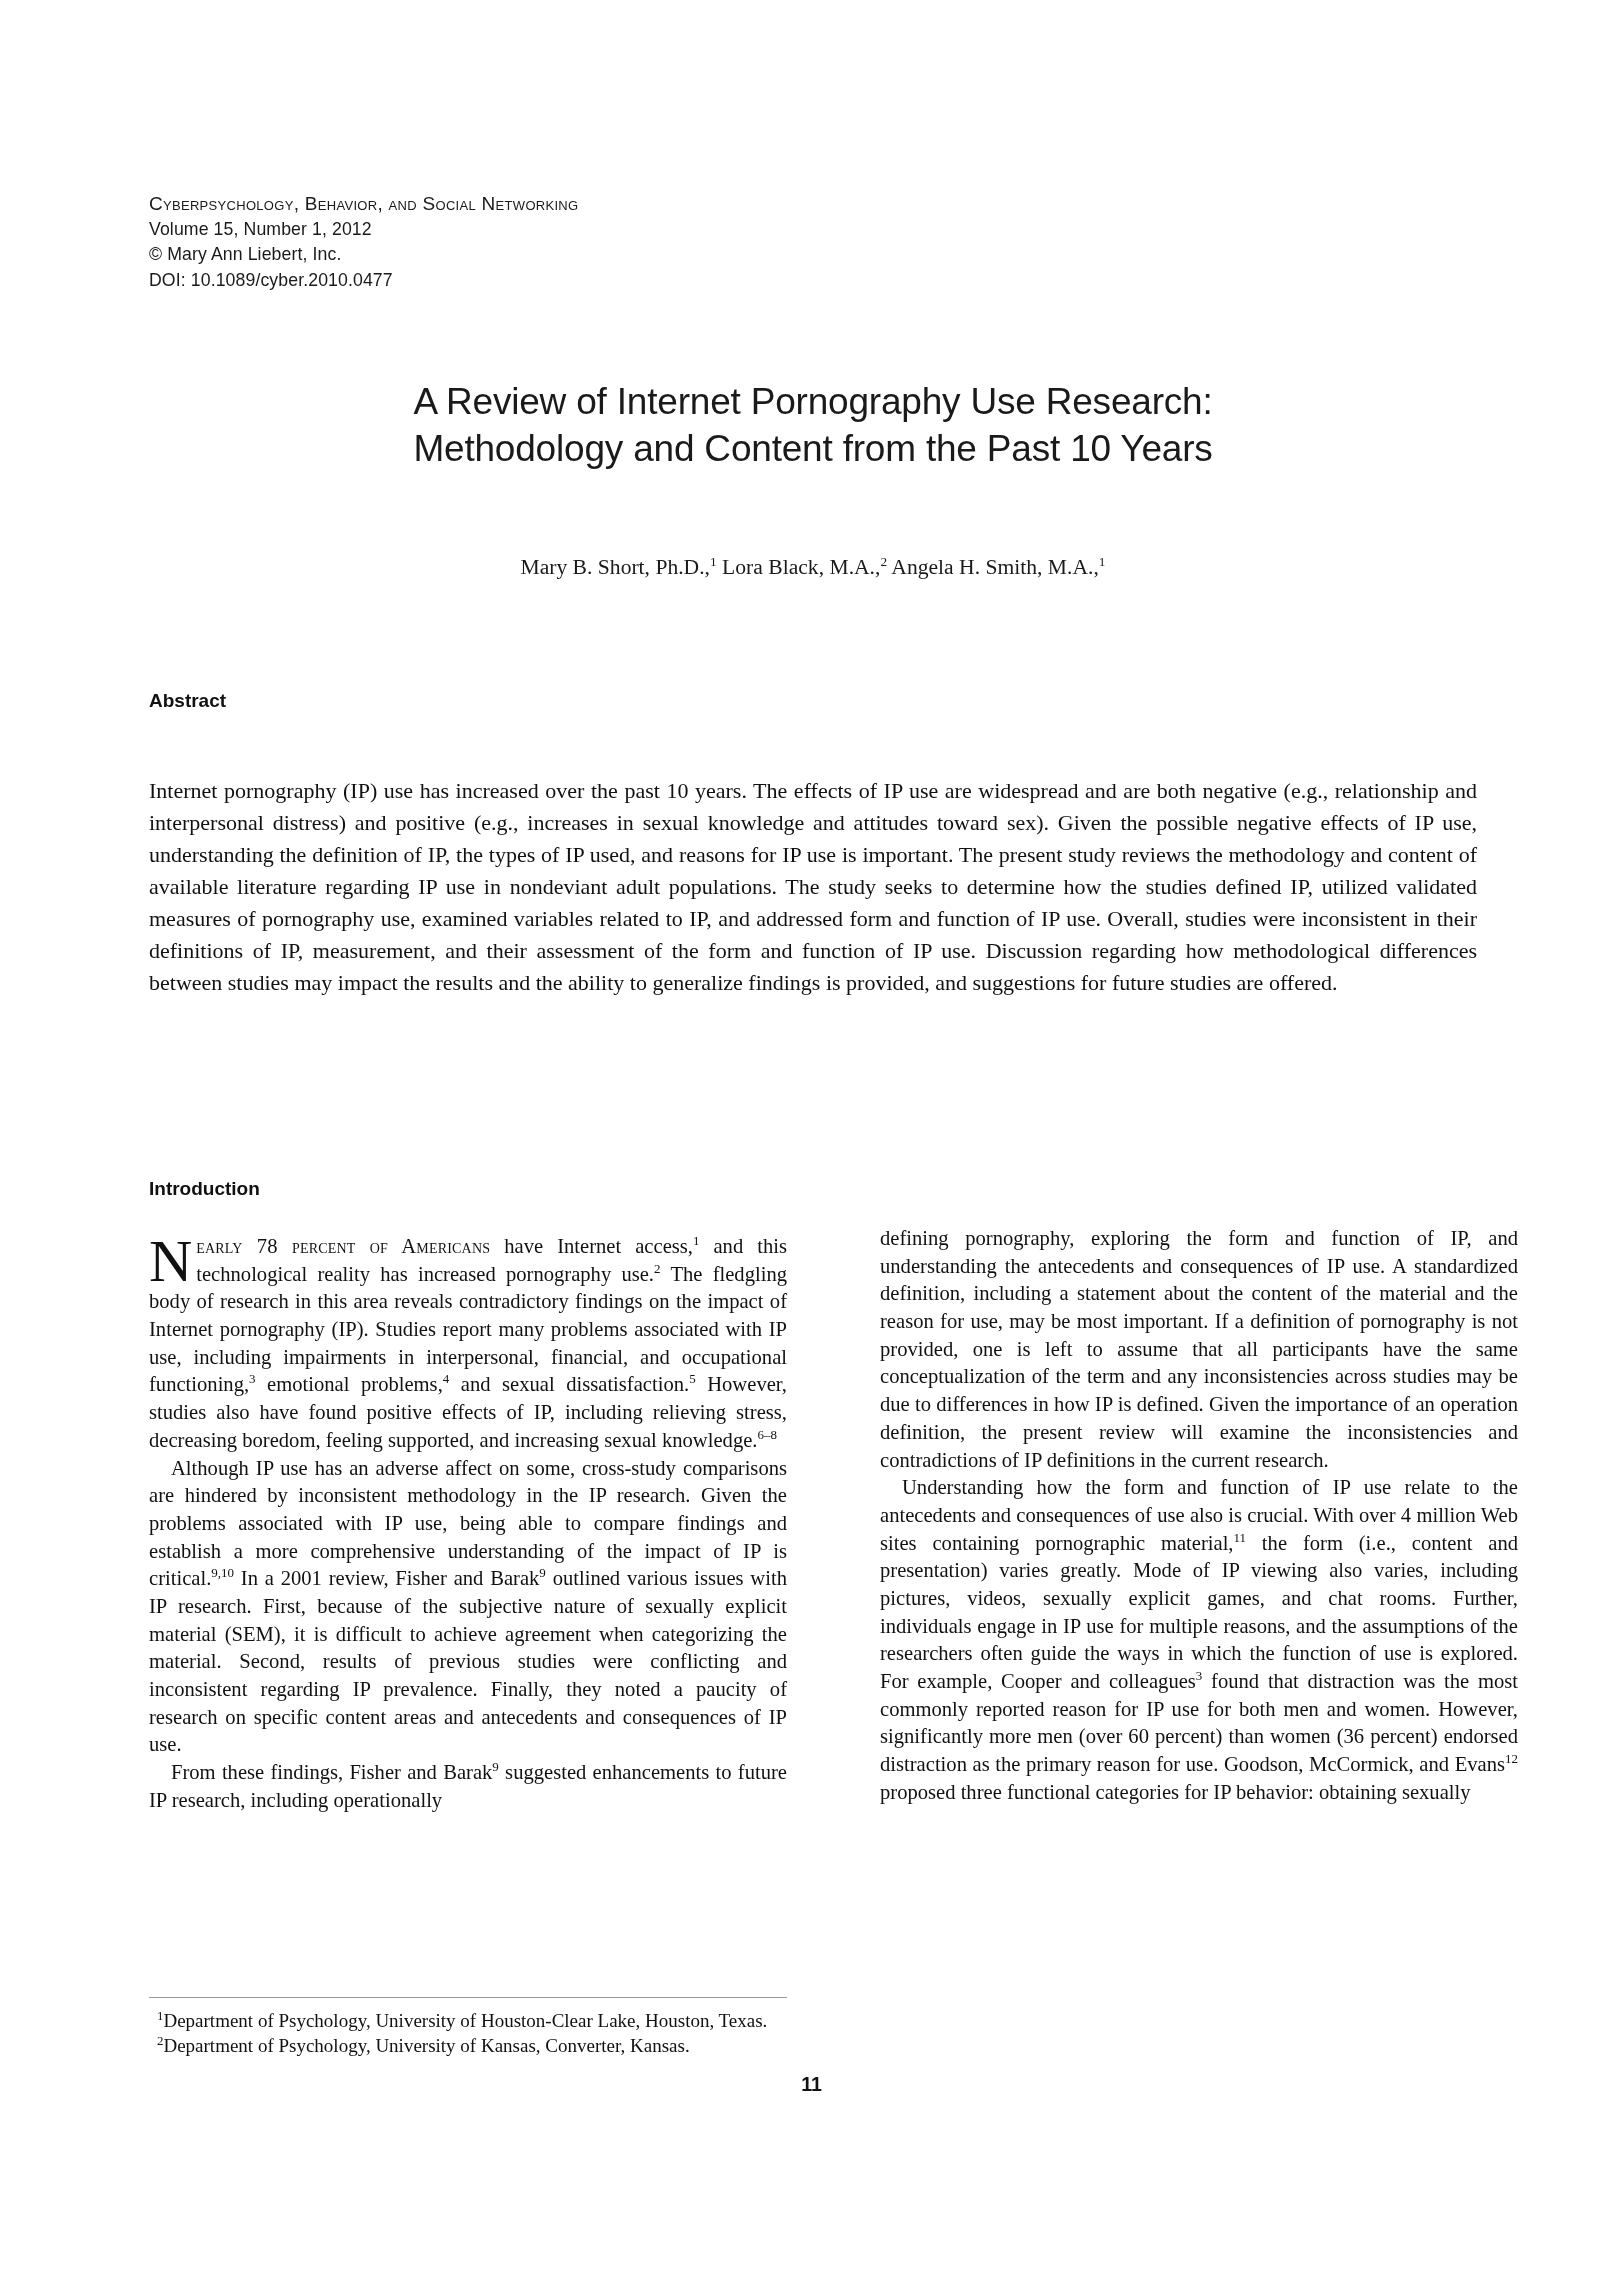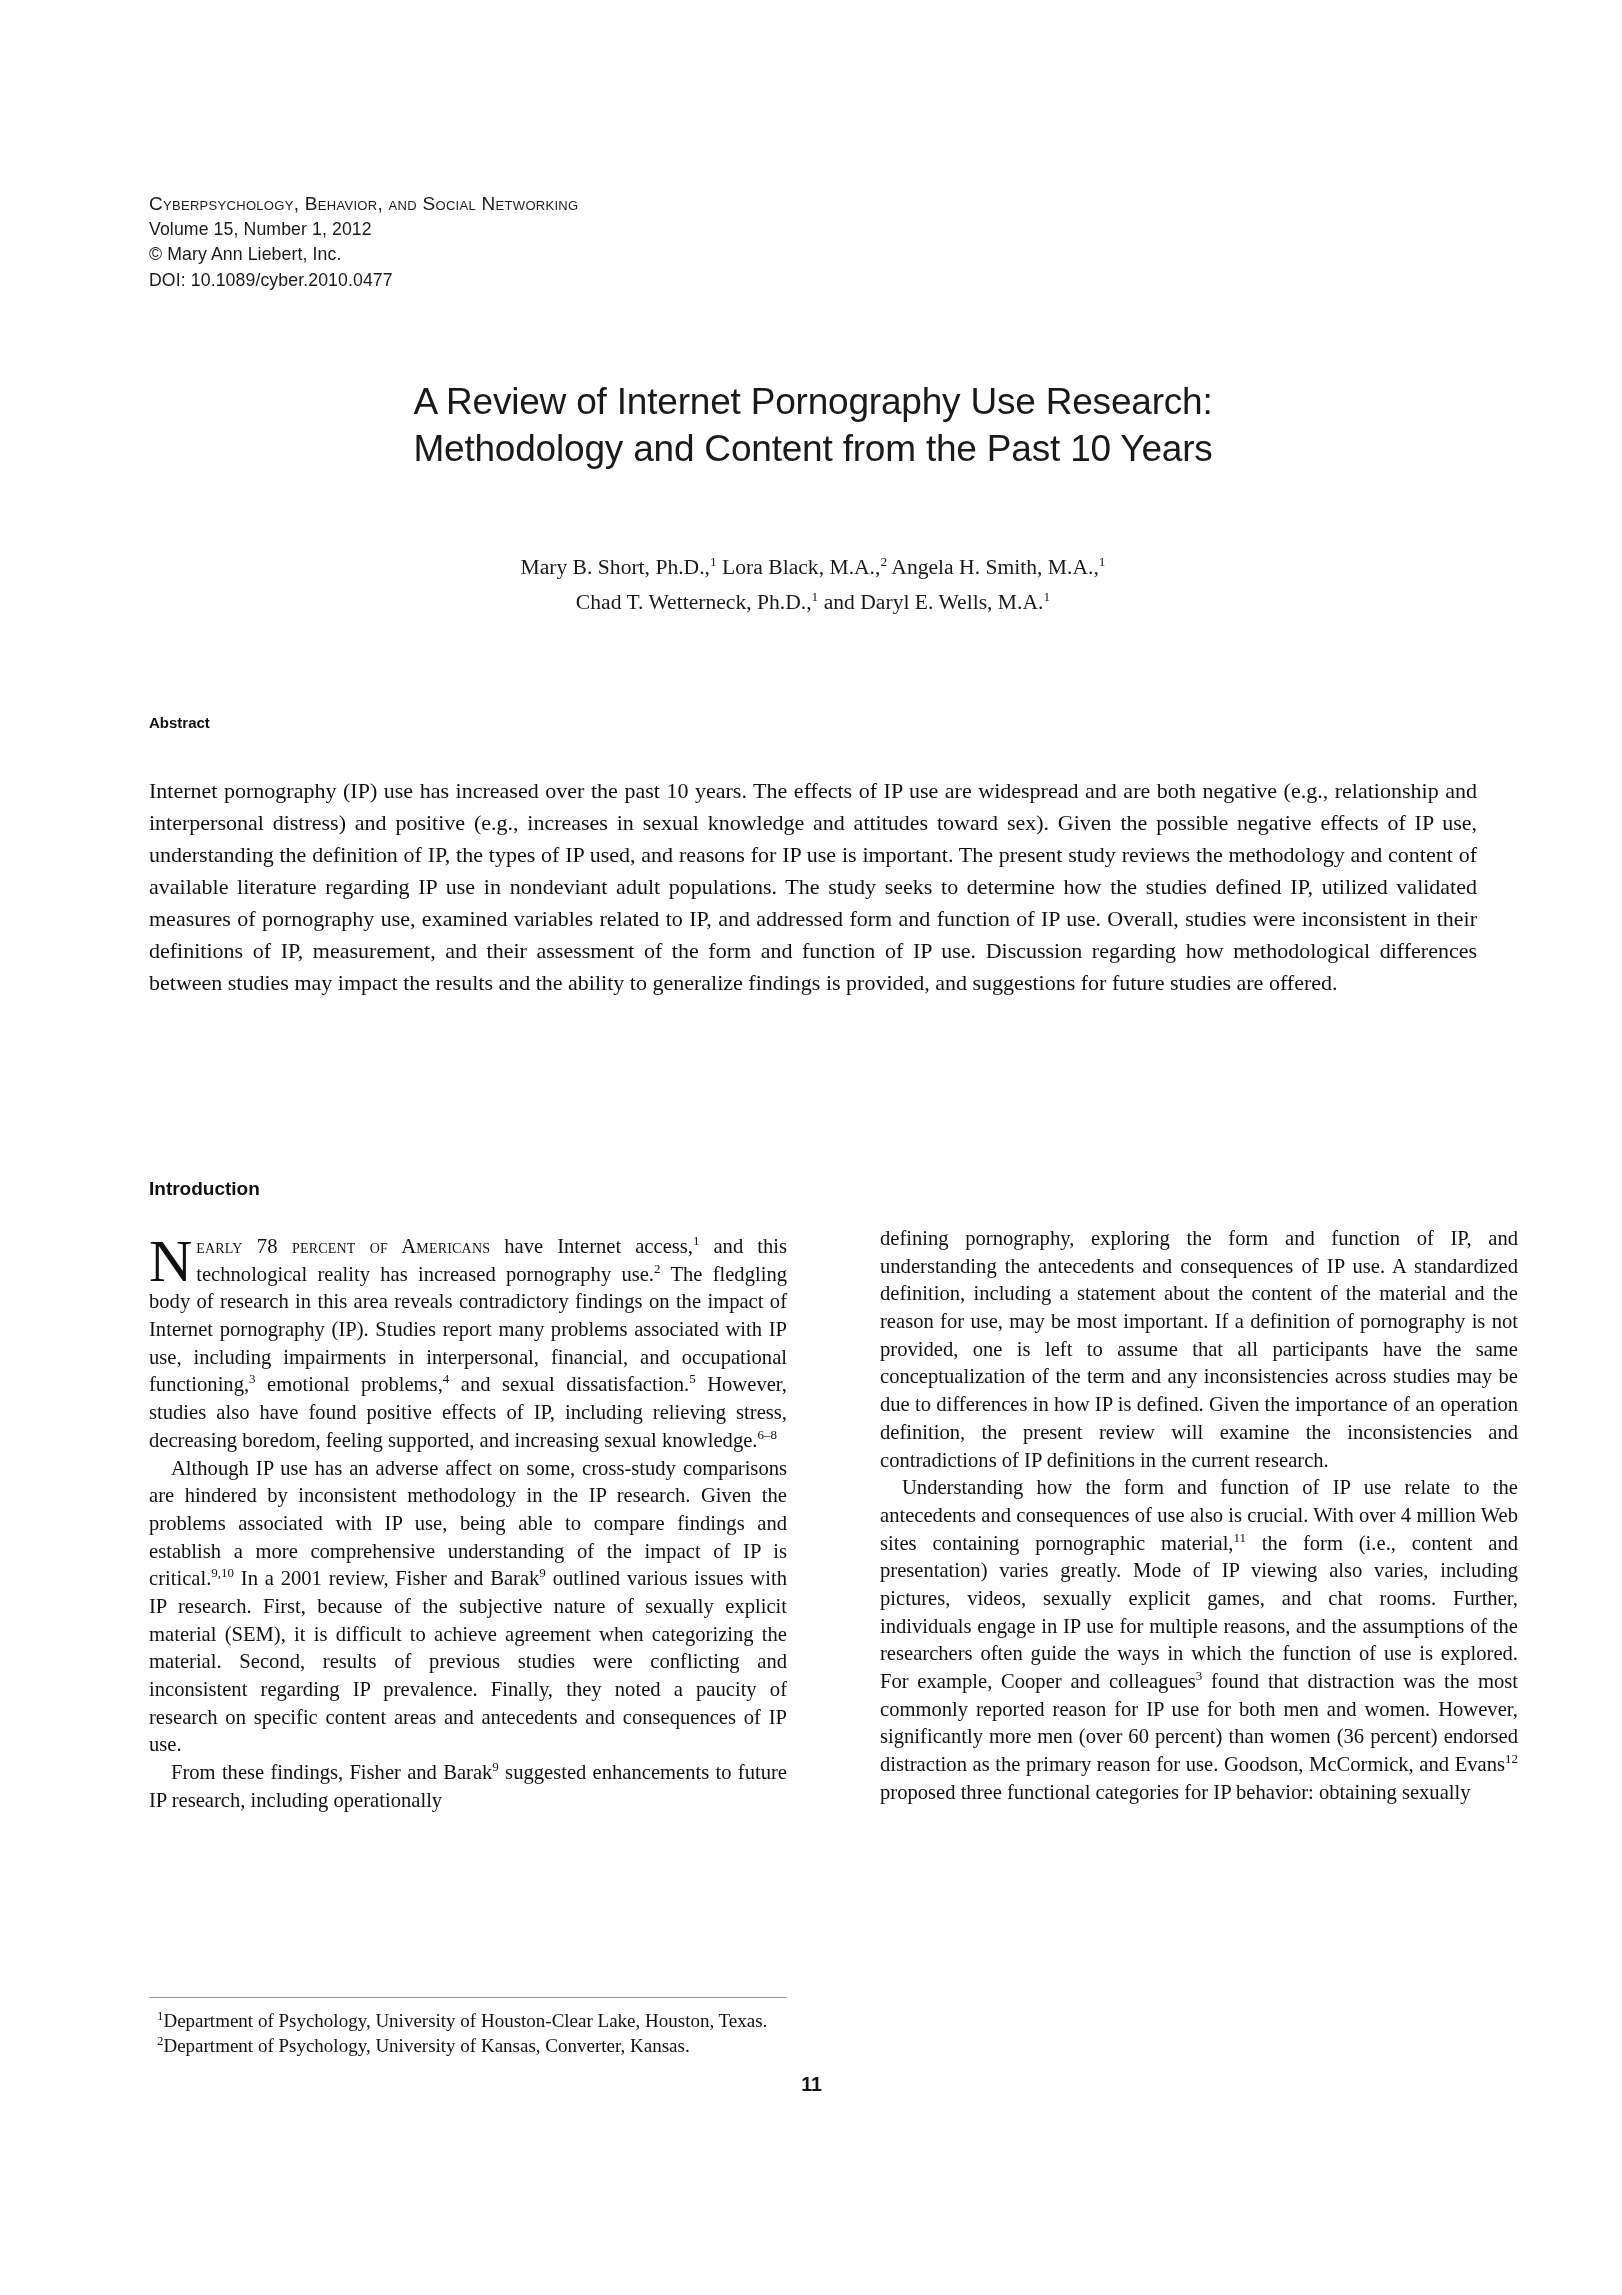--- a/index.html
+++ b/index.html
@@ -69,24 +69,24 @@
   .authors-block sup {
     font-size: 0.62em;
     vertical-align: super;
     line-height: 0;
   }
 
   
   .abstract-heading {
     position: absolute;
     left: 149px;
-    top: 714px;
+    top: 690px;
     font-family: "Liberation Sans", sans-serif;
     font-weight: bold;
-    font-size: 15px;
+    font-size: 19px;
     color: #111111;
   }
   .abstract-body {
     position: absolute;
     left: 149px;
     top: 775px;
     width: 1328px;
     font-size: 22px;
     line-height: 1.455;
     text-align: justify;
@@ -216,21 +216,20 @@
 
   <div class="title-block">
     <h1 class="article-title">
       <span>A Review of Internet Pornography Use Research:</span><br>
       <span>Methodology and Content from the Past 10 Years</span>
     </h1>
   </div>
 
   <div class="authors-block">
     <div><span>Mary B. Short, Ph.D.,</span><sup>1</sup><span> Lora Black, M.A.,</span><sup>2</sup><span> Angela H. Smith, M.A.,</span><sup>1</sup></div>
-    <div><span>Chad T. Wetterneck, Ph.D.,</span><sup>1</sup><span> and Daryl E. Wells, M.A.</span><sup>1</sup></div>
   </div>
 
   <div class="abstract-heading">Abstract</div>
   <div class="abstract-body">Internet pornography (IP) use has increased over the past 10 years. The effects of IP use are widespread and are both negative (e.g., relationship and interpersonal distress) and positive (e.g., increases in sexual knowledge and attitudes toward sex). Given the possible negative effects of IP use, understanding the definition of IP, the types of IP used, and reasons for IP use is important. The present study reviews the methodology and content of available literature regarding IP use in nondeviant adult populations. The study seeks to determine how the studies defined IP, utilized validated measures of pornography use, examined variables related to IP, and addressed form and function of IP use. Overall, studies were inconsistent in their definitions of IP, measurement, and their assessment of the form and function of IP use. Discussion regarding how methodological differences between studies may impact the results and the ability to generalize findings is provided, and suggestions for future studies are offered.</div>
 
   <div class="intro-heading">Introduction</div>
 
   <div class="col col-left">
     <p class="first"><span class="dropcap">N</span><span class="smallcaps">early 78 percent of Americans</span><span> have Internet access,</span><sup>1</sup><span> and this technological reality has increased pornography use.</span><sup>2</sup><span> The fledgling body of research in this area reveals contradictory findings on the impact of Internet pornography (IP). Studies report many problems associated with IP use, including impairments in interpersonal, financial, and occupational functioning,</span><sup>3</sup><span> emotional problems,</span><sup>4</sup><span> and sexual dissatisfaction.</span><sup>5</sup><span> However, studies also have found positive effects of IP, including relieving stress, decreasing boredom, feeling supported, and increasing sexual knowledge.</span><sup>6–8</sup></p>
 

